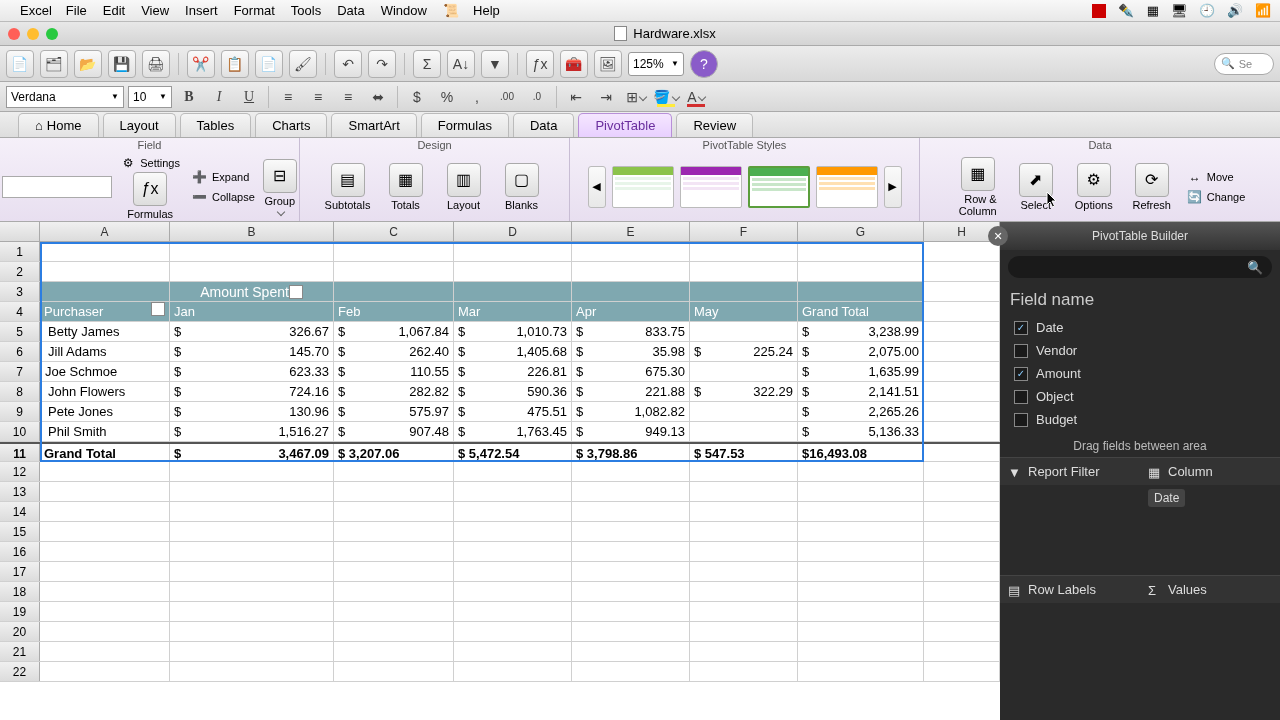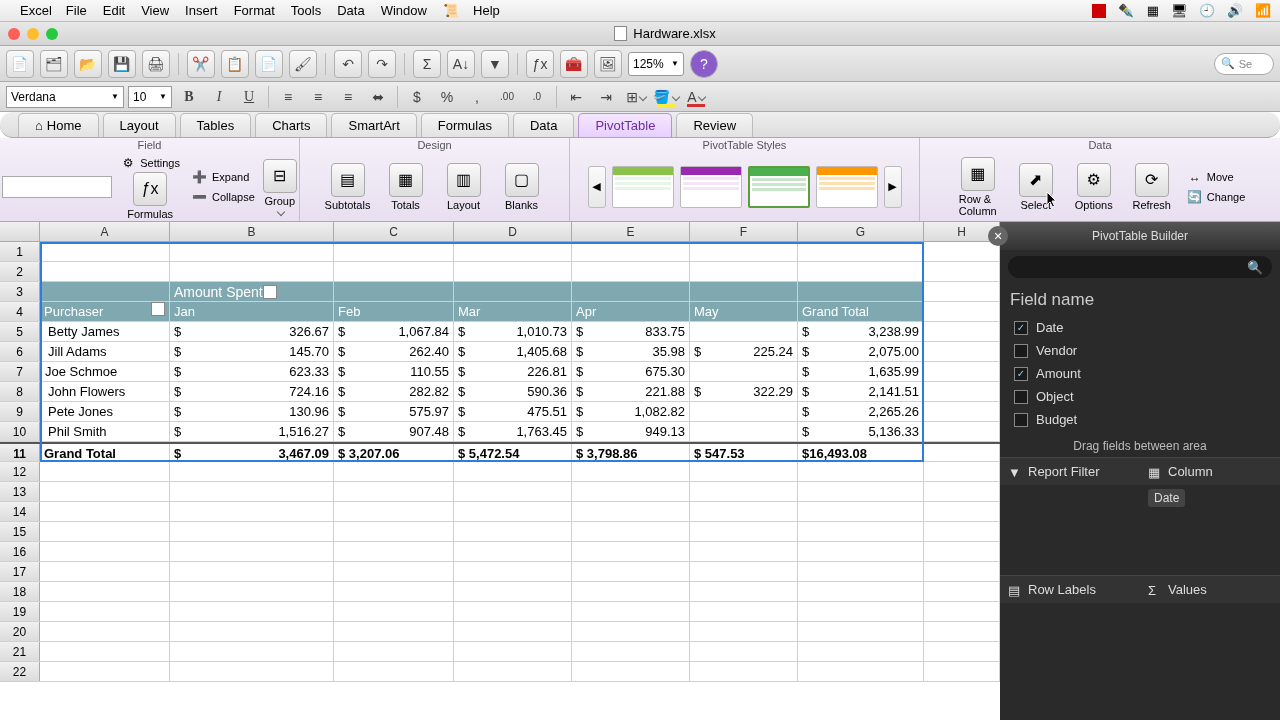--- a/index.html
+++ b/index.html
@@ -34,21 +34,21 @@
 .font-sel{width:118px;height:22px;background:#fff;border:1px solid #999;font-size:12px;padding:0 4px;display:flex;align-items:center;}
 .size-sel{width:44px;height:22px;background:#fff;border:1px solid #999;font-size:12px;padding:0 4px;display:flex;align-items:center;}
 .fmt-btn{width:26px;height:24px;display:flex;align-items:center;justify-content:center;font-size:14px;color:#444;border-radius:3px;}
 .fmt-btn.b{font-weight:bold;font-family:serif;}
 .fmt-btn.i{font-style:italic;font-family:serif;}
 .fmt-btn.u{text-decoration:underline;font-family:serif;}
 .color-btn{position:relative;}
 .color-btn .bar{position:absolute;bottom:2px;left:4px;right:4px;height:3px;}
 
 
-.ribbon-tabs{height:26px;background:linear-gradient(#eee,#ddd);display:flex;align-items:flex-end;padding:0 8px 0 18px;gap:0;border-bottom:1px solid #aaa;border-radius:13px;}
+.ribbon-tabs{height:26px;background:linear-gradient(#eee,#ddd);display:flex;align-items:flex-end;padding:0 8px 0 18px;gap:0;border-bottom:1px solid #aaa;}
 .rtab{padding:4px 16px;font-size:13px;background:linear-gradient(#f5f5f5,#e2e2e2);border:1px solid #bbb;border-bottom:none;border-radius:5px 5px 0 0;margin-right:4px;position:relative;}
 .rtab.home::before{content:"⌂";margin-right:4px;font-size:13px;}
 .rtab.active{background:linear-gradient(#f5e6ff,#e8d0ff);color:#6a2e9e;border-color:#b890d8;z-index:2;}
 .rtab.context{color:#6a2e9e;}
 
 
 .ribbon{height:84px;background:linear-gradient(#f5f0f9,#e8dff0);border-bottom:1px solid #aaa;display:flex;font-size:11px;}
 .rgroup{border-right:1px solid #c8bdd4;display:flex;flex-direction:column;}
 .rgroup-label{text-align:center;font-size:11px;color:#555;padding:1px 0;}
 .rgroup-body{flex:1;display:flex;align-items:center;justify-content:center;gap:4px;padding:0 8px;}
@@ -69,21 +69,21 @@
 
 .sheet-area{position:absolute;top:222px;left:0;right:0;bottom:0;display:flex;}
 .sheet{flex:1;overflow:hidden;position:relative;}
 .col-hdrs{display:flex;height:20px;background:linear-gradient(#f0f0f0,#dcdcdc);border-bottom:1px solid #aaa;}
 .corner{width:40px;border-right:1px solid #aaa;background:linear-gradient(#f0f0f0,#dcdcdc);}
 .col-h{border-right:1px solid #aaa;text-align:center;font-size:12px;line-height:20px;color:#333;}
 .row{display:flex;height:20px;border-bottom:1px solid #d0d0d0;}
 .row-h{width:40px;background:linear-gradient(#f0f0f0,#dcdcdc);border-right:1px solid #aaa;text-align:center;font-size:12px;line-height:20px;}
 .cell{border-right:1px solid #d0d0d0;font-size:13px;line-height:20px;padding:0 4px;white-space:nowrap;overflow:hidden;}
 .cA{width:130px;} .cB{width:164px;} .cC{width:120px;} .cD{width:118px;} .cE{width:118px;} .cF{width:108px;} .cG{width:126px;} .cH{width:76px;}
-.pivot-hdr{background:#7fa8b0;color:#fff;font-weight:normal;}
+.pivot-hdr{background:#7fa8b0;color:#fff;font-weight:normal;text-align:center;}
 .pivot-hdr2{background:#7fa8b0;color:#fff;}
 .total-row{font-weight:bold;border-top:2px solid #555;}
 .field-drop{display:inline-flex;align-items:center;}
 .drop-arrow{width:14px;height:14px;background:#fff;border:1px solid #888;display:inline-flex;align-items:center;justify-content:center;font-size:8px;margin-left:auto;}
 .money{display:flex;justify-content:space-between;}
 .sel-outline{position:absolute;border:2px solid #2b7de1;pointer-events:none;}
 
 
 .pivot-panel{width:280px;background:#2a2a2a;color:#ddd;position:absolute;top:0;right:0;bottom:0;font-size:13px;}
 .pp-title{height:28px;background:linear-gradient(#555,#333);display:flex;align-items:center;padding:0 8px;font-size:12px;position:relative;}
@@ -311,21 +311,21 @@
           </div>
         <div class="nav-arrow">▶</div>
       </div>
     </div>
   </div>
   <div class="rgroup" style="width:360px;border-right:none;">
     <div class="rgroup-label">Data</div>
     <div class="rgroup-body">
       <div class="r-big-btn">
           <div class="r-big-icon">▦</div>
-          <span style="white-space:pre-line;text-align:left;">Row &amp;
+          <span style="white-space:pre-line;text-align:right;">Row &amp;
 Column</span>
         </div>
       <div class="r-big-btn">
           <div class="r-big-icon">⬈</div>
           <span>Select</span>
         </div>
       <div class="r-big-btn">
           <div class="r-big-icon">⚙</div>
           <span>Options</span>
         </div>

